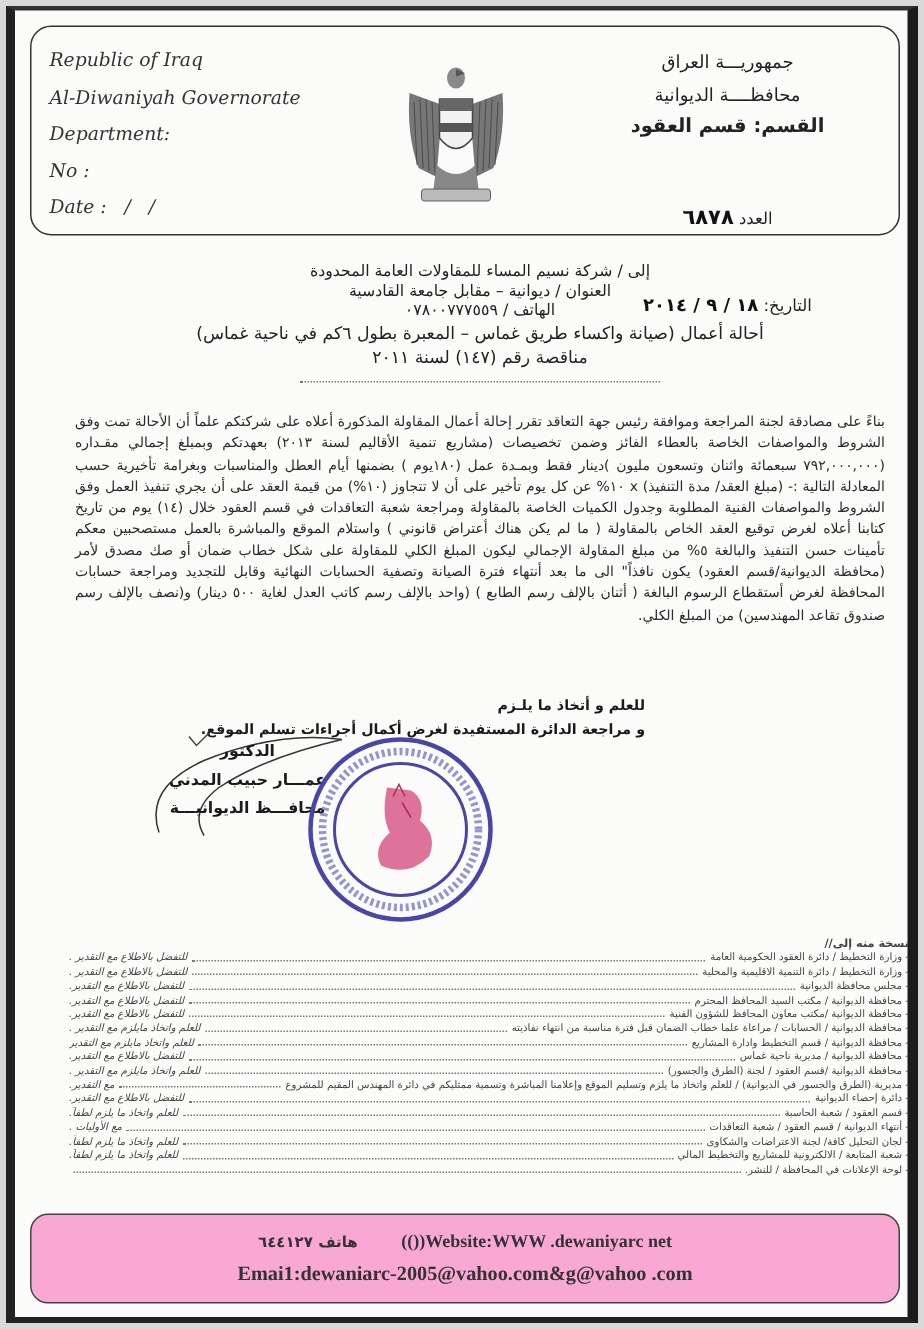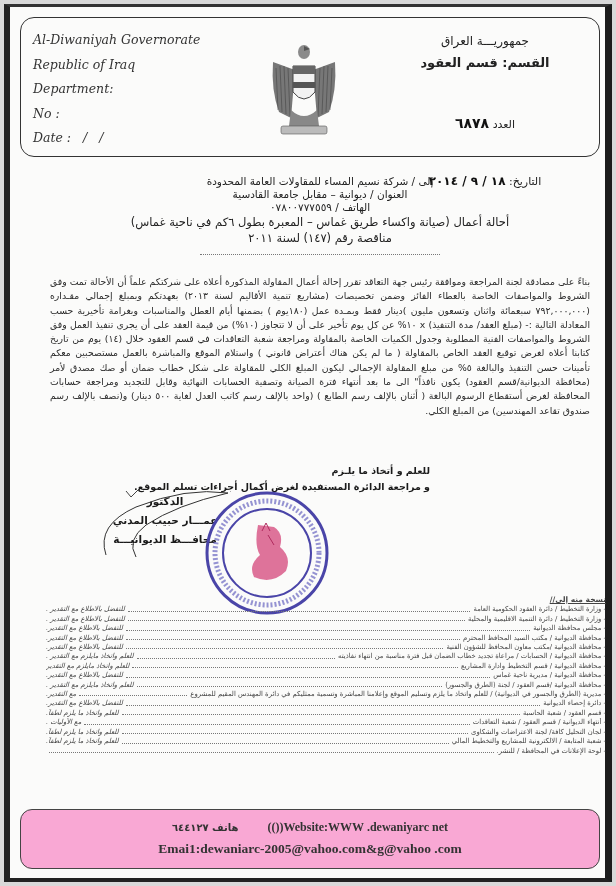--- a/index.html
+++ b/index.html
@@ -28,41 +28,41 @@
     font-size: 10.5px; font-weight: normal; line-height: 13px; color: #222; }
   .addressee .subject { font-size: 11.5px; line-height: 15px; margin-top: 1px; }
   .sep { display:block; margin: 8px auto 0; width: 240px; border-top: 1px dotted #777; }
   .body-text { position: absolute; left: 40px; top: 268px; width: 540px; direction: rtl; text-align: justify;
     font-size: 9.3px; line-height: 14.3px; color: #2a2a2a; }
   .closing { position: absolute; right: 175px; top: 456px; direction: rtl; text-align: right; font-size: 9.5px; font-weight: bold; line-height: 16px; margin-left: 28px; }
   .sign { position: absolute; left: 100px; top: 485px; width: 110px; direction: rtl; text-align: center; font-size: 10.5px; font-weight: bold; line-height: 19px; }
   .sign-scribble { position: absolute; left: 86px; top: 478px; width: 140px; height: 80px; }
   .stamp { position: absolute; left: 178px; top: 478px; width: 158px; height: 130px; }
   .copies { position: absolute; left: 36px; top: 588px; width: 560px; direction: rtl; font-size: 6.8px; line-height: 9.4px; color: #444; }
-  .copies .title { font-weight: bold; text-decoration: underline; font-size: 7.5px; margin-bottom: 1px; }
+  .copies .title { font-weight: bold; font-size: 7.5px; margin-bottom: 1px; margin-top: 29px; }
   .copies .row { display: flex; white-space: nowrap; overflow: hidden; }
   .copies .row .dest { flex: 0 0 auto; }
   .copies .row .dots { flex: 1 1 auto; border-bottom: 1px dotted #777; margin: 0 3px 3px; min-width: 20px; }
   .copies .row .act { flex: 0 0 auto; font-style: italic; }
   .footer-box { position: absolute; left: 10px; top: 802px; width: 580px; height: 60px;
     border: 1.5px solid #444; border-radius: 12px; background: #f9a8d4; text-align: center;
     font-family: "Liberation Serif", serif; font-weight: bold; color: #333; }
   .footer-box .f1 { margin-top: 10px; font-size: 12px; }
   .footer-box .f1 .phone { direction: rtl; display: inline-block; margin-right: 26px; font-family: "DejaVu Sans", sans-serif; font-size: 10px; }
   .footer-box .f2 { margin-top: 6px; font-size: 13.5px; }
 </style>
 </head>
 <body>
 
 <div class="page">
 
   <div class="header-box">
     <div class="en-head">
+      <div>Republic of Iraq</div>
       <div>Al-Diwaniyah Governorate</div>
-      <div>Republic of Iraq</div>
       <div>Department:</div>
       <div>No :</div>
       <div style="white-space:pre">Date :   /   /</div>
     </div>
 
     <svg class="emblem" viewBox="0 0 70 100">
       <ellipse cx="35" cy="12" rx="6" ry="7" fill="#8a8a8a"></ellipse>
       <path d="M35 6 l6 3 -6 2z" fill="#555"></path>
       <path d="M4 22 Q2 50 10 72 L22 78 L26 30 Z" fill="#777"></path>
       <path d="M66 22 Q68 50 60 72 L48 78 L44 30 Z" fill="#777"></path>
@@ -78,20 +78,21 @@
       </g>
       <path d="M24 26 L46 26 L46 52 Q35 66 24 52 Z" fill="#f2f2f2" stroke="#444" stroke-width="1"></path>
       <rect x="24" y="26" width="22" height="8" fill="#666"></rect>
       <rect x="24" y="42" width="22" height="6" fill="#555"></rect>
       <path d="M22 70 Q35 82 48 70 L50 86 L20 86 Z" fill="#888"></path>
       <rect x="12" y="86" width="46" height="8" rx="2" fill="#bbb" stroke="#555" stroke-width="0.6"></rect>
     </svg>
 
     <div class="ar-head">
       <div class="l">جمهوريـــة العراق</div>
+      <div class="l">محافظــــة الديوانية</div>
       <div class="l dept">القسم: قسم العقود</div>
       <div class="num-row">
         <span>العدد</span>
         <span class="hand">٦٨٧٨</span>
       </div>
       <div class="date-row">
         <span>التاريخ:</span>
         <span class="hand" style="font-size:12px">١٨ / ٩ / ٢٠١٤</span>
       </div>
     </div>
@@ -154,21 +155,21 @@
           <span class="dest">- محافظة الديوانية / مكتب السيد المحافظ المحترم</span>
           <span class="dots"></span>
           <span class="act">للتفضل بالاطلاع مع التقدير.</span>
         </div>
         <div class="row">
           <span class="dest">- محافظة الديوانية /مكتب معاون المحافظ للشؤون الفنية</span>
           <span class="dots"></span>
           <span class="act">للتفضل بالاطلاع مع التقدير.</span>
         </div>
         <div class="row">
-          <span class="dest">- محافظة الديوانية / الحسابات / مراعاة تجديد خطاب الضمان قبل فترة مناسبة من انتهاء نفاذيته</span>
+          <span class="dest">- محافظة الديوانية / الحسابات / مراعاة علما خطاب الضمان قبل فترة مناسبة من انتهاء نفاذيته</span>
           <span class="dots"></span>
           <span class="act">للعلم واتخاذ مايلزم مع التقدير .</span>
         </div>
         <div class="row">
           <span class="dest">- محافظة الديوانية / قسم التخطيط وادارة المشاريع</span>
           <span class="dots"></span>
           <span class="act">للعلم واتخاذ مايلزم مع التقدير</span>
         </div>
         <div class="row">
           <span class="dest">- محافظة الديوانية / مديرية ناحية غماس</span>

